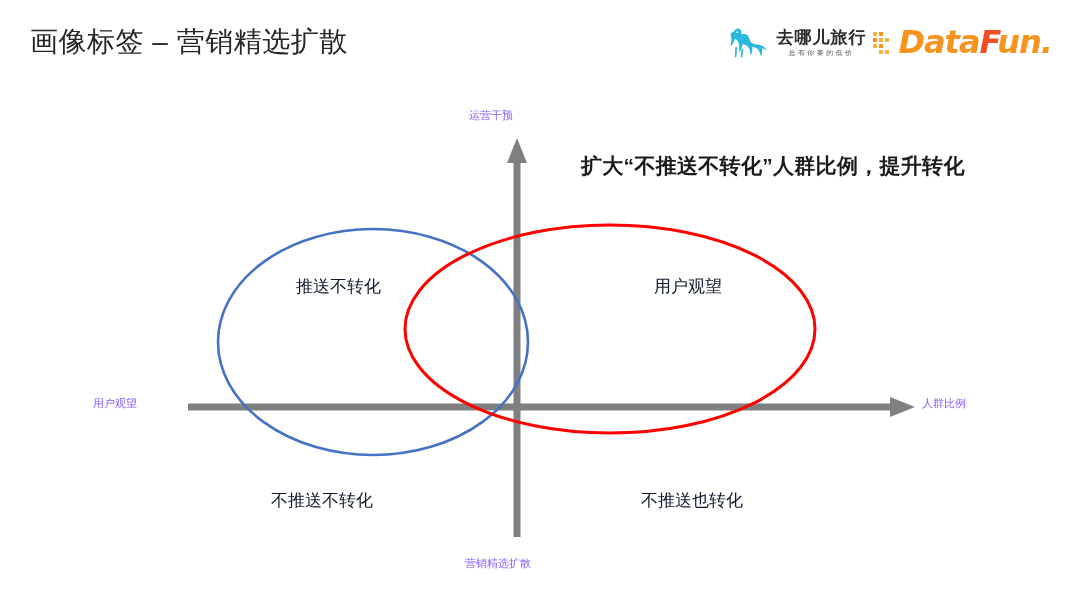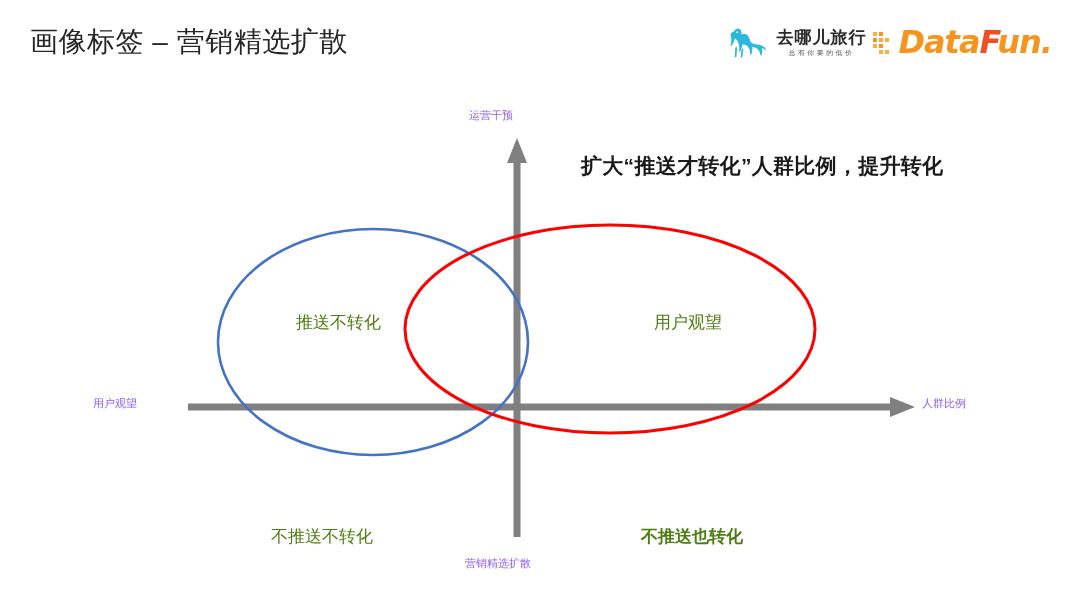--- a/index.html
+++ b/index.html
@@ -100,28 +100,27 @@
     white-space: nowrap;
   }
   #axis-label-top    { left: 469px; top: 108px; }
   #axis-label-bottom { left: 465px; top: 556px; }
   #axis-label-left   { left: 93px;  top: 396px; }
   #axis-label-right  { left: 922px; top: 396px; }
 
   .quadrant-label {
     position: absolute;
     font-size: 17px;
-    color: #4d7c0f;
-    white-space: nowrap;
-    margin-top: 36px;
+    color: #0f172a;
+    white-space: nowrap;
   }
   #quadrant-label-push-no-convert  { left: 296px; top: 275px; }
   #quadrant-label-push-convert     { left: 654px; top: 275px; }
   #quadrant-label-nopush-noconvert { left: 271px; top: 489px; }
-  #quadrant-label-nopush-convert   { left: 641px; top: 489px; font-weight: bold; }
+  #quadrant-label-nopush-convert   { left: 641px; top: 489px; }
 
   #headline {
     position: absolute;
     left: 581px;
     top: 152px;
     font-size: 21px;
     font-weight: bold;
     color: #1a1a1a;
     white-space: nowrap;
     letter-spacing: 0.3px;
@@ -198,13 +197,13 @@
 <div class="axis-label" id="axis-label-top">运营干预</div>
 <div class="axis-label" id="axis-label-bottom">营销精选扩散</div>
 <div class="axis-label" id="axis-label-left">用户观望</div>
 <div class="axis-label" id="axis-label-right">人群比例</div>
 
 <div class="quadrant-label" id="quadrant-label-push-no-convert">推送不转化</div>
 <div class="quadrant-label" id="quadrant-label-push-convert">用户观望</div>
 <div class="quadrant-label" id="quadrant-label-nopush-noconvert">不推送不转化</div>
 <div class="quadrant-label" id="quadrant-label-nopush-convert">不推送也转化</div>
 
-<div id="headline">扩大“推送才转化”人群比例，提升转化</div>
+<div id="headline">扩大“不推送不转化”人群比例，提升转化</div>
 
 </body></html>

